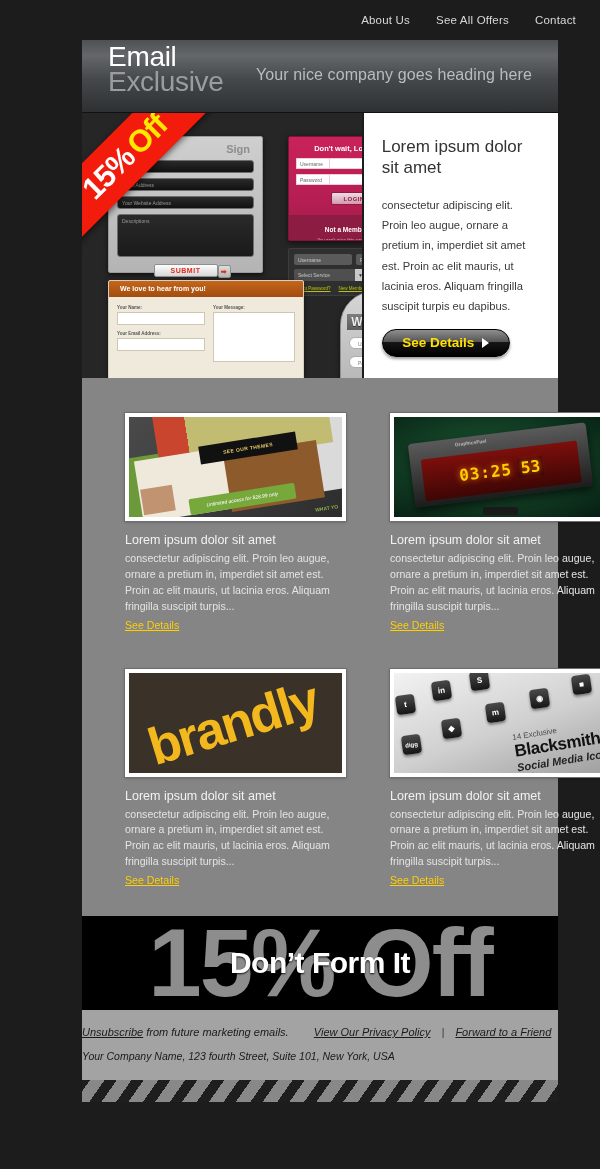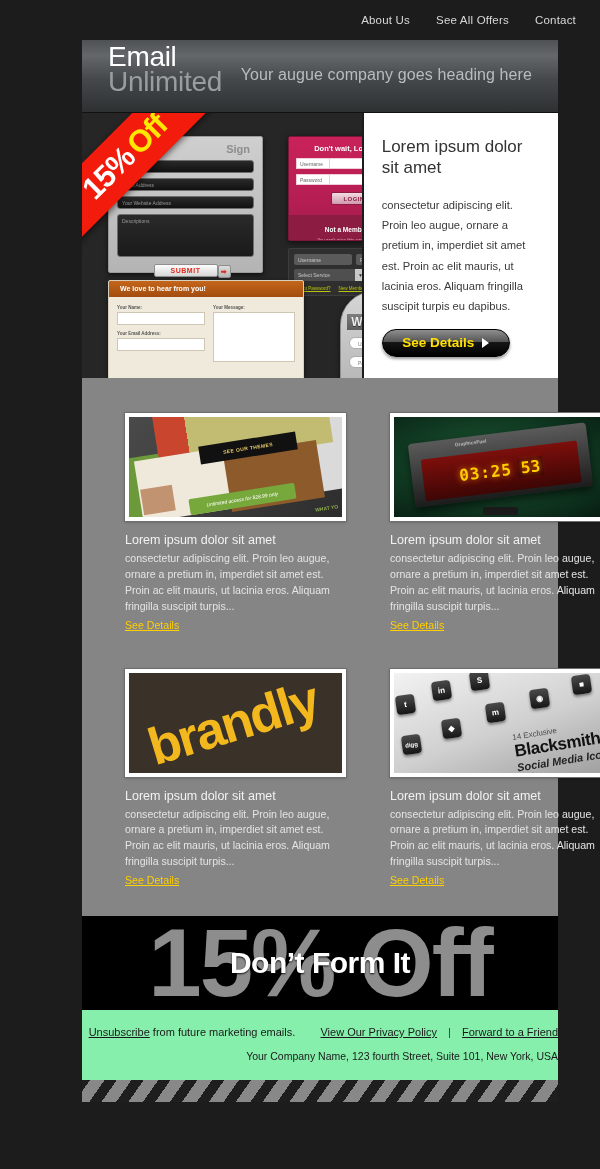--- a/index.html
+++ b/index.html
@@ -325,21 +325,21 @@
     position: absolute; left: 50%; top: 50%; transform: translate(-50%,-50%);
     font-size: 96px; font-weight: bold; color: #8d8d8d; letter-spacing: -2px;
     white-space: nowrap; line-height: 1;
   }
   .cta .small {
     position: relative; z-index: 2; color: #fff; font-size: 30px; font-weight: bold;
     letter-spacing: -.5px; text-shadow: 0 1px 2px rgba(0,0,0,.9);
   }
 
   
-  .footer { background: #86efac; padding: 16px 0 18px; text-align: right; }
+  .footer { background: #a3a3a3; padding: 16px 0 18px; text-align: left; font-style: italic; }
   .footer .l1 { font-size: 11px; color: #1a1a1a; }
   .footer .l1 a { color: #1a1a1a; text-decoration: underline; }
   .footer .sep { margin: 0 8px; color: #3a3a3a; }
   .footer .l2 { font-size: 10.5px; color: #1a1a1a; margin-top: 12px; }
 
   
   .stripes {
     height: 22px;
     background: repeating-linear-gradient(-55deg,#1e1e1e 0 10px,#888 10px 22px);
   }
@@ -354,23 +354,23 @@
     <a href="#">About Us</a>
     <a href="#">See All Offers</a>
     <a href="#">Contact</a>
   </div>
 
   <div class="frame">
 
     <div class="header">
       <div class="brand">
         <span class="l1">Email</span>
-        <span class="l2">Unlimited</span>
+        <span class="l2">Exclusive</span>
       </div>
-      <div class="tagline">Your augue company goes heading here</div>
+      <div class="tagline">Your nice company goes heading here</div>
     </div>
 
     <div class="hero">
 
       <div class="hero-collage">
 
         <div class="w-form">
           <div class="ttl">Sign</div>
           <div class="fld"></div>
           <div class="fld">Email Address</div>

